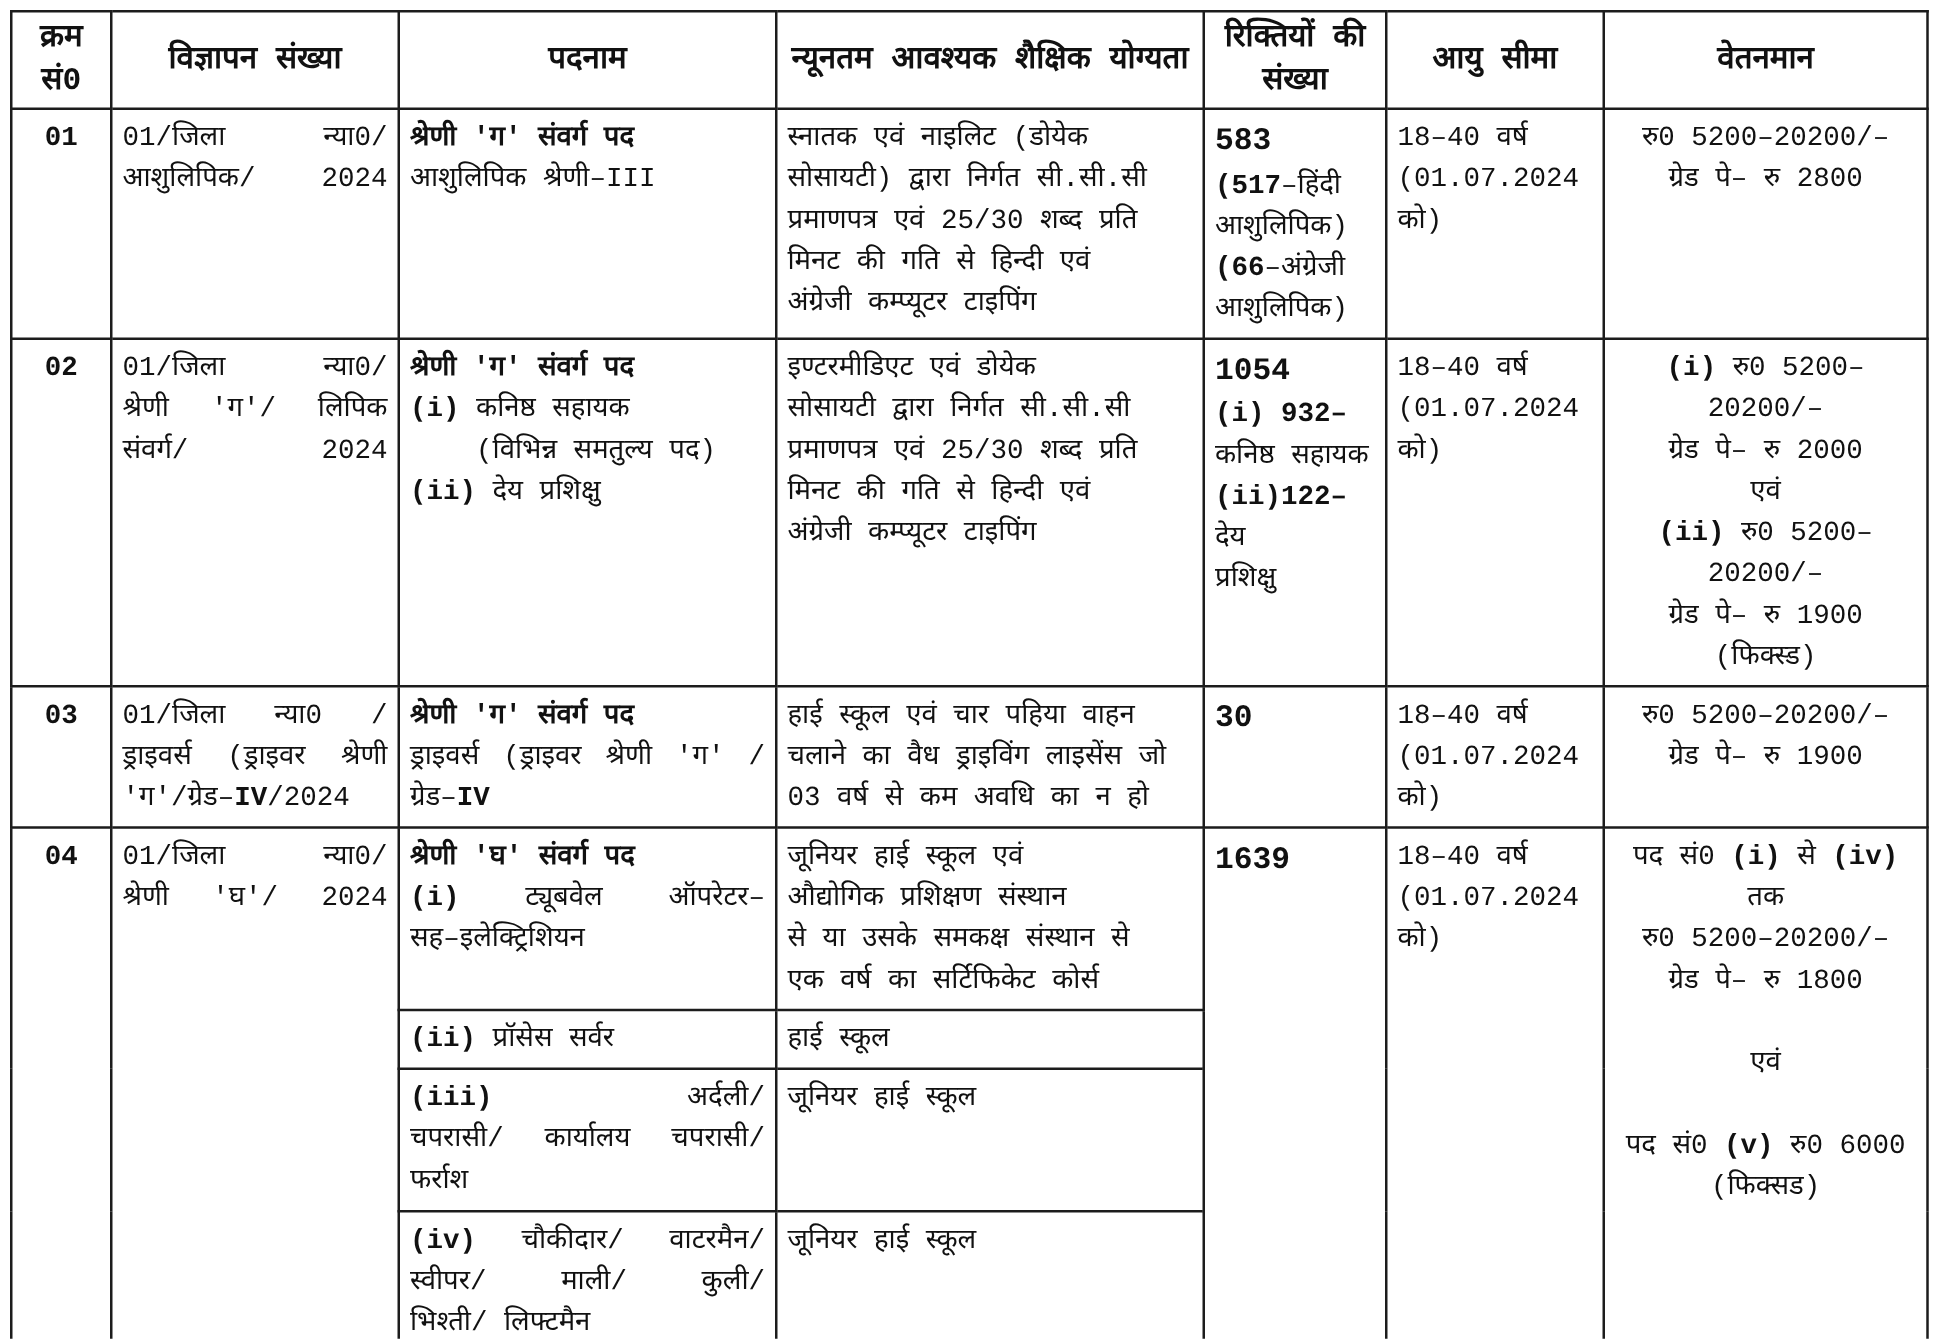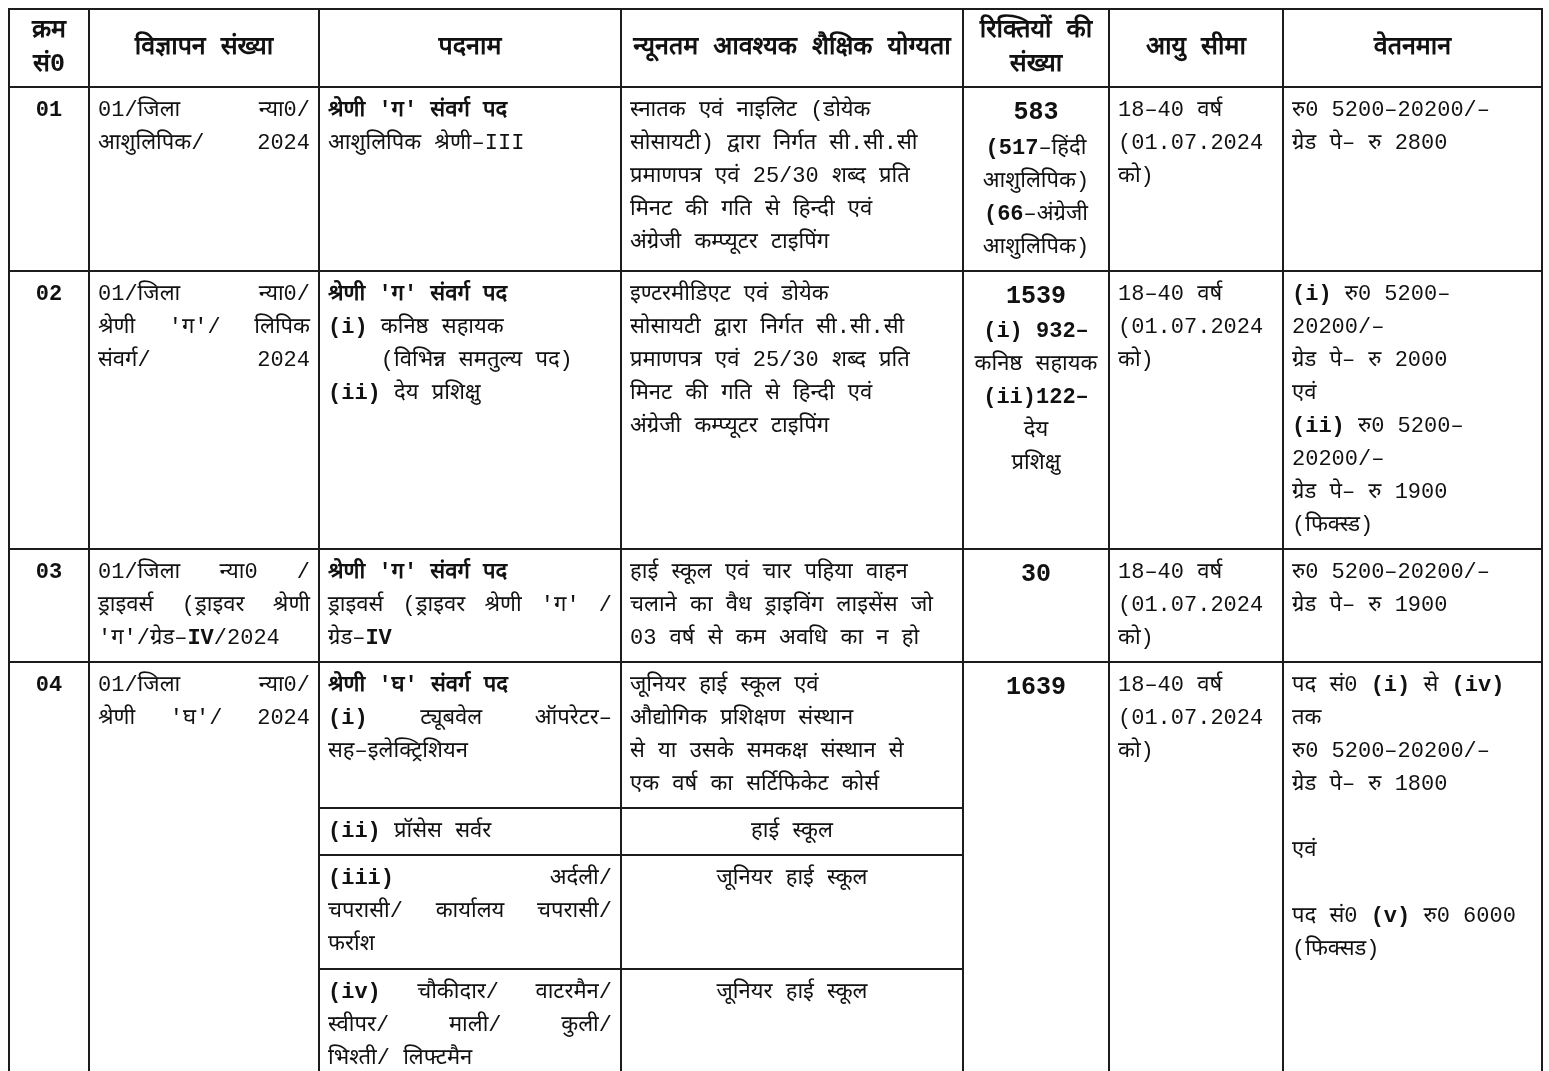--- a/index.html
+++ b/index.html
@@ -28,24 +28,24 @@
   .recruit td{font-size:22px;line-height:1.5;padding:6px 8px;}
   .line{min-height:1em;}
   .b{font-weight:bold;}
   .lg{font-size:25px;}
   
   .serial{font-weight:bold;font-size:25px;text-align:center;padding-top:10px;}
   .advert{text-align:left;padding:10px 10px 6px 12px;}
   .advert .line.j,.post .line.j{text-align:justify;text-align-last:justify;}
   .post{text-align:left;padding:8px 10px 6px 12px;}
   .qual{text-align:left;padding:8px 6px;}
-  .subqual{text-align:center;vertical-align:top;padding-top:8px;}
-  .vac{text-align:center;vertical-align:middle;font-size:20px;line-height:1.45;}
+  .subqual{vertical-align:top;padding-top:8px;}
+  .vac{text-align:left;vertical-align:middle;font-size:20px;line-height:1.45;}
   .age{vertical-align:middle;font-size:22px;}
-  .pay{text-align:left;vertical-align:middle;font-size:22px;}
+  .pay{text-align:center;vertical-align:middle;font-size:22px;}
   
   tr.hr{height:78px;}
   tr.r1{height:177px;}
   tr.r2{height:208px;}
   tr.r3{height:113px;}
   tr.r4a{height:143px;margin-top:15px;}
   tr.r4b{height:46px;}
   tr.r4c{height:114px;}
   tr.r4d{height:114px;}
   tr.r4e{height:44px;}
@@ -123,21 +123,21 @@
             <div class="line"><span class="b">(ii) </span><span>देय प्रशिक्षु</span></div>
           </td>
         <td class="qual">
             <div class="line"><span>इण्टरमीडिएट एवं डोयेक</span></div>
             <div class="line"><span>सोसायटी द्वारा निर्गत सी.सी.सी</span></div>
             <div class="line"><span>प्रमाणपत्र एवं 25/30 शब्द प्रति</span></div>
             <div class="line"><span>मिनट की गति से हिन्दी एवं</span></div>
             <div class="line"><span>अंग्रेजी कम्प्यूटर टाइपिंग</span></div>
           </td>
         <td class="vac">
-            <div class="line"><span class="b lg">1539</span></div>
+            <div class="line"><span class="b lg">1054</span></div>
             <div class="line"><span class="b">(i) 932–</span></div>
             <div class="line"><span>कनिष्ठ सहायक</span></div>
             <div class="line"><span class="b">(ii)122–</span><span>देय</span></div>
             <div class="line"><span>प्रशिक्षु</span></div>
           </td>
         <td class="age">
             <div class="line"><span>18–40 वर्ष</span></div>
             <div class="line"><span>(01.07.2024 को)</span></div>
           </td>
         <td class="pay">

